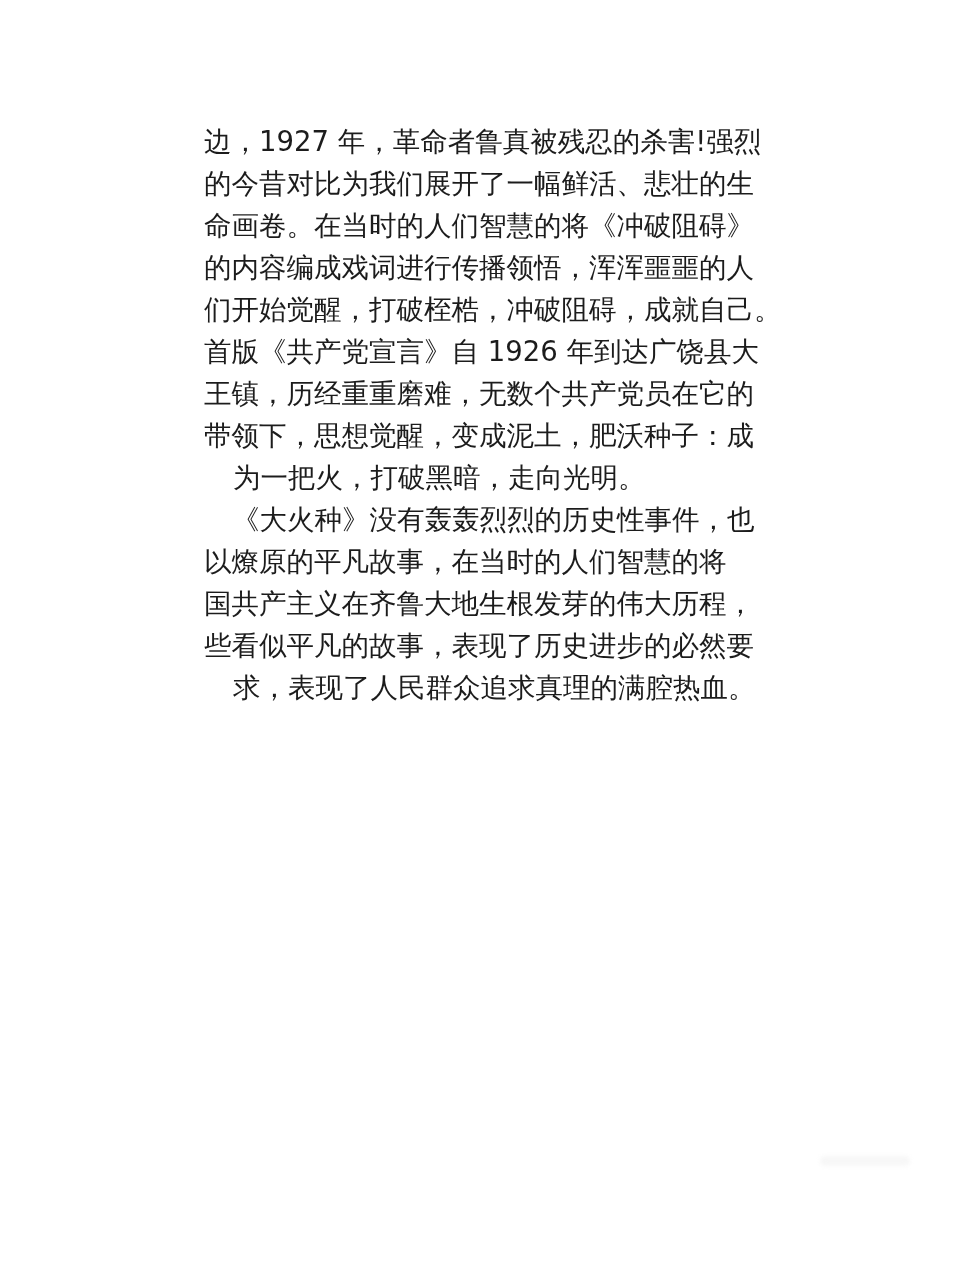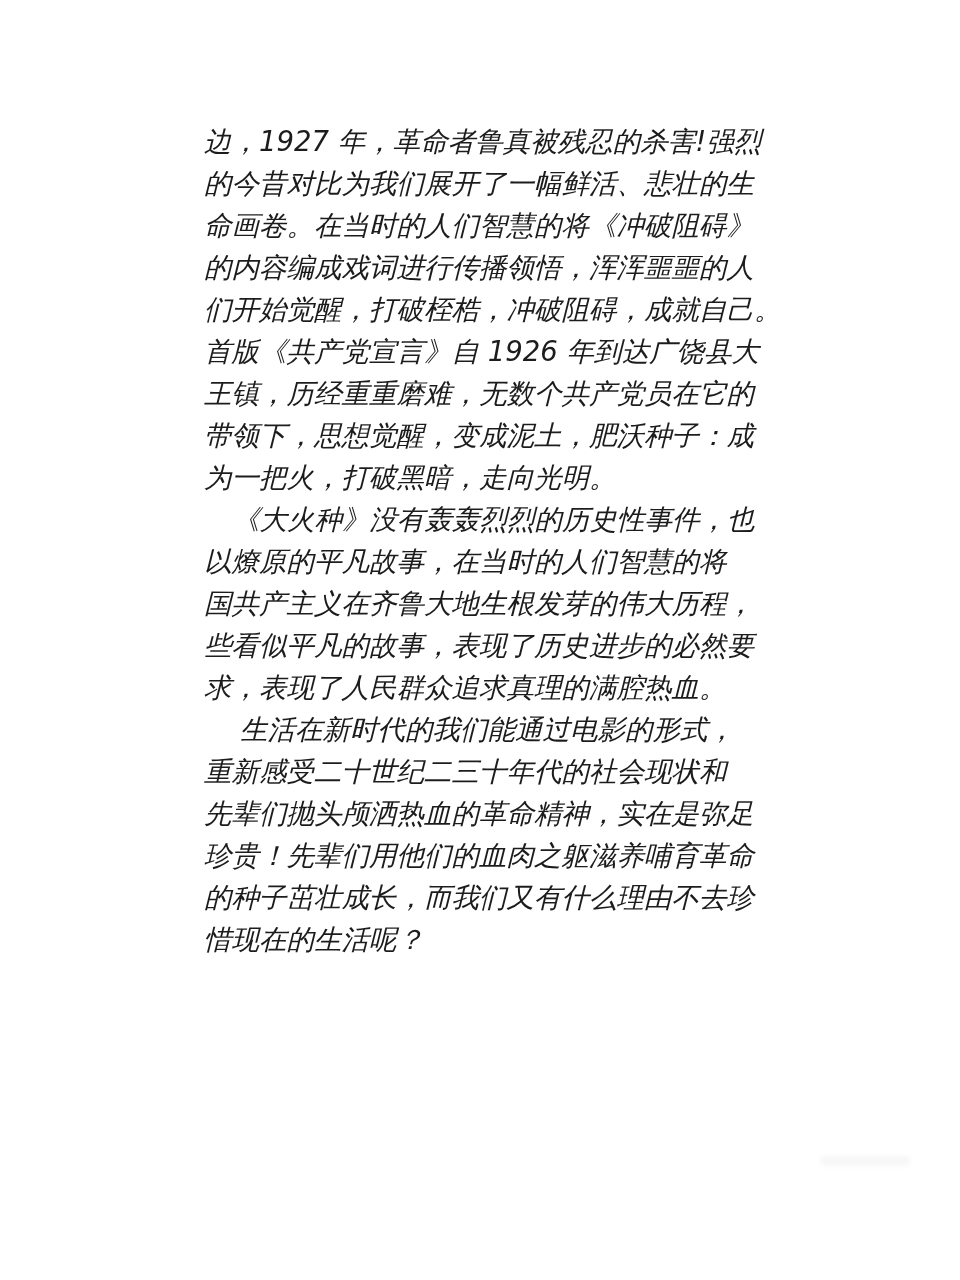--- a/index.html
+++ b/index.html
@@ -11,35 +11,35 @@
     width: 960px;
     height: 1280px;
     position: relative;
     overflow: hidden;
   }
   .page {
     position: absolute;
     left: 204px;
     top: 120px;
     width: 556px;
-    font-style: italic;
   }
   .line {
     height: 42px;
     line-height: 42px;
     font-family: "DejaVu Sans", "Liberation Sans", sans-serif;
     font-size: 27.5px;
     color: #1c1c1c;
     white-space: nowrap;
     display: flex;
     justify-content: space-between;
     letter-spacing: 0;
   }
   .line.last {
     justify-content: flex-start;
+    margin-left: 29px;
   }
   .line.indent {
     padding-left: 28px;
   }
   .watermark {
     position: absolute;
     left: 820px;
     top: 1156px;
     width: 90px;
     height: 10px;
@@ -66,23 +66,15 @@
   </div>
 
   <div>
     <div class="line indent">《大火种》没有轰轰烈烈的历史性事件，也</div>
     <div class="line">以燎原的平凡故事，在当时的人们智慧的将</div>
     <div class="line">国共产主义在齐鲁大地生根发芽的伟大历程，</div>
     <div class="line">些看似平凡的故事，表现了历史进步的必然要</div>
     <div class="line last">求，表现了人民群众追求真理的满腔热血。</div>
   </div>
 
-  <div>
-    <div class="line indent" style="padding-left:36px">生活在新时代的我们能通过电影的形式，</div>
-    <div class="line">重新感受二十世纪二三十年代的社会现状和</div>
-    <div class="line">先辈们抛头颅洒热血的革命精神，实在是弥足</div>
-    <div class="line">珍贵！先辈们用他们的血肉之躯滋养哺育革命</div>
-    <div class="line">的种子茁壮成长，而我们又有什么理由不去珍</div>
-    <div class="line last">惜现在的生活呢？</div>
-  </div>
 </div>
 
 <div class="watermark"></div>
 
 </body></html>

